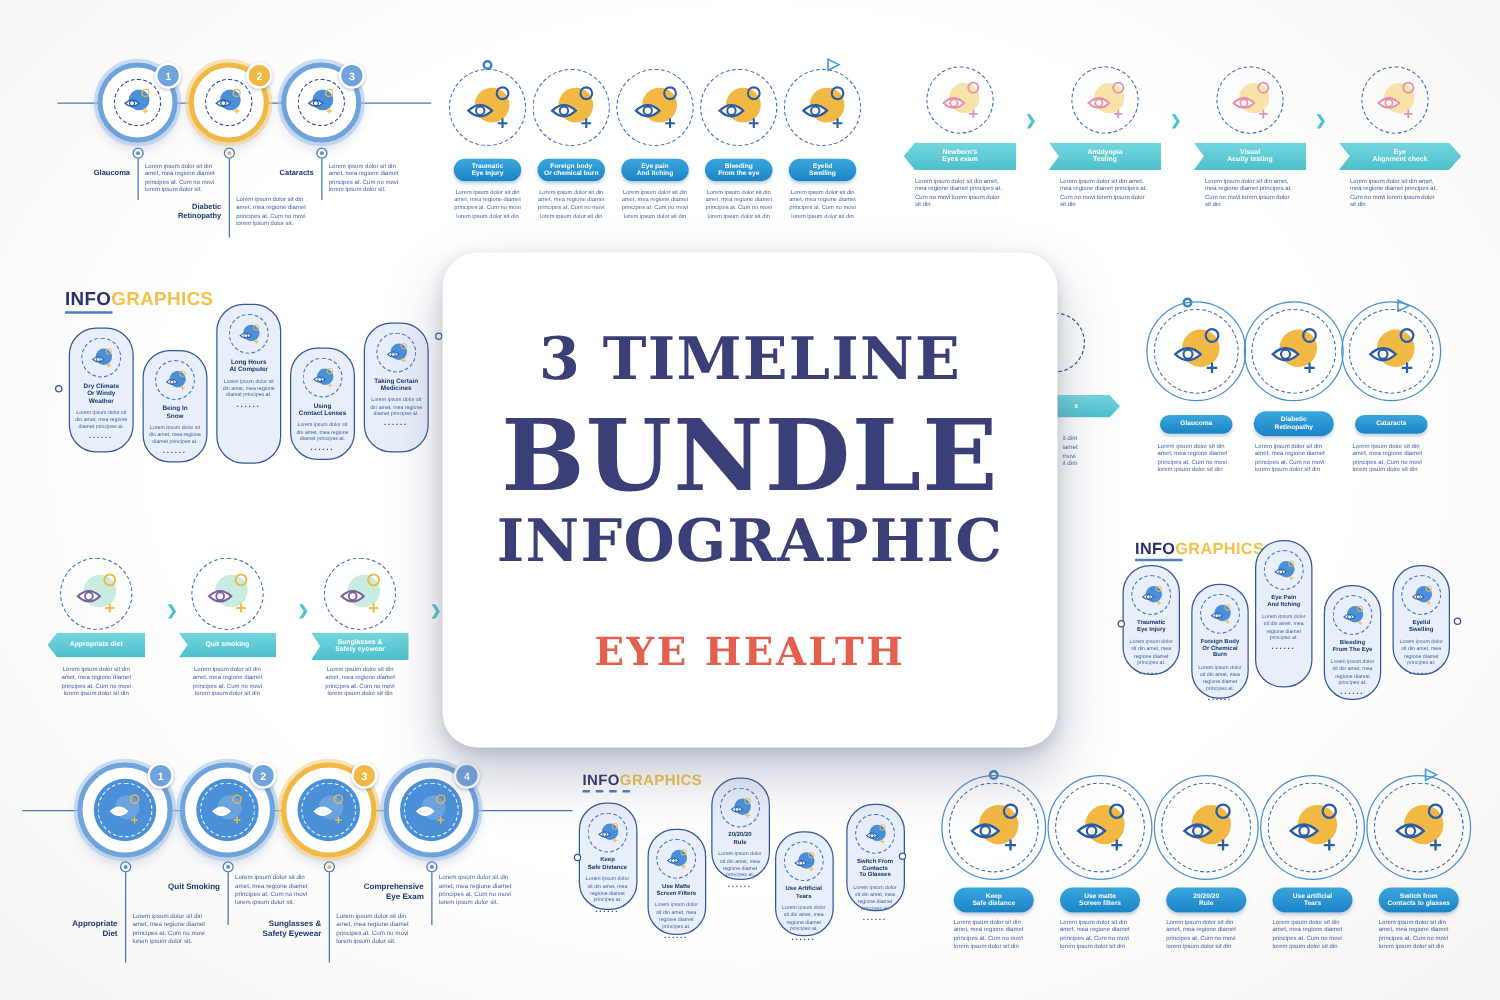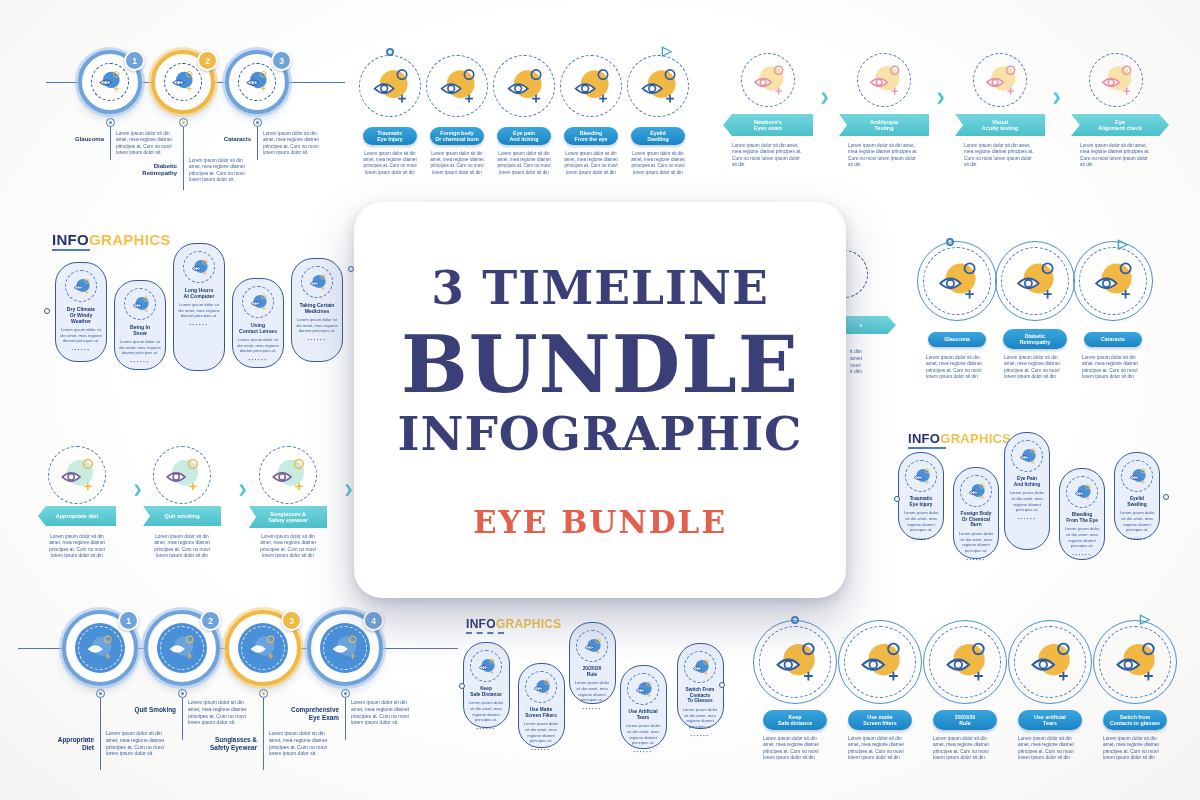--- a/index.html
+++ b/index.html
@@ -49,21 +49,21 @@
   #center-card .sub{font-size:31px;letter-spacing:2px;color:#e2604d;margin-top:42px;}
 </style>
 </head>
 <body>
 
 <div id="canvas">
   <div class="abs" id="center-card">
     <div class="bigtitle l1">3 TIMELINE</div>
     <div class="bigtitle l3">BUNDLE</div>
     <div class="bigtitle l1">INFOGRAPHIC</div>
-    <div class="bigtitle sub">EYE BUNDLE</div>
+    <div class="bigtitle sub">EYE HEALTH</div>
   </div>
 <div class="abs" style="left: 0px; top: 0px; z-index: 1;">
       <div class="abs" style="left: 820px; top: 250px; width: 46px; height: 46px; border: 1.3px dashed rgb(42, 77, 133); border-radius: 50%; display: flex; align-items: center; justify-content: center; color: rgb(22, 56, 110); font-size: 15px; font-weight: bold;">↕</div>
       <div class="abs banner tip-right" style="left: 826px; top: 316px; width: 70px; height: 18px;"> s</div>
       <div class="abs lorem" style="left: 850px; top: 348px; width: 44px; white-space: pre-line;">it dim
 iamet
 movi
 it dim</div>
     </div>
     <div class="abs hline" style="left: 46px; top: 82px; width: 299px; height: 1.4px;"></div>

